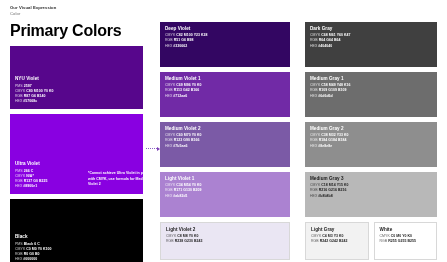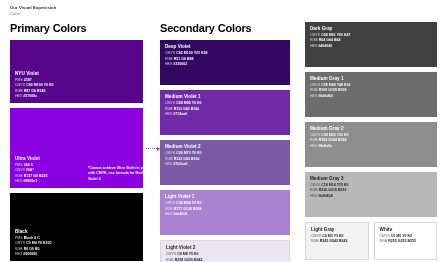--- a/index.html
+++ b/index.html
@@ -46,21 +46,21 @@
     display: flex;
   }
   .column {
     box-sizing: border-box;
   }
   .col-primary   { width: 155px; padding: 0 12px 0 10px; }
   .col-secondary { width: 145px; padding: 0 10px 0 5px; }
   .col-neutrals  { width: 147px; padding: 0 10px 0 5px; }
 
   .column-title {
-    font-size: 11px;
+    font-size: 16px;
     font-weight: bold;
     letter-spacing: -0.015em;
     color: #000000;
     margin: 0 0 6px 0;
     line-height: 1.1;
   }
 
   
   .swatch {
     position: relative;
@@ -202,21 +202,20 @@
             <div class="sw-spec"><span class="lbl">PMS </span><span class="val">Black 6 C</span></div>
             <div class="sw-spec"><span class="lbl">CMYK </span><span class="val">C0 M0 Y0 K100</span></div>
             <div class="sw-spec"><span class="lbl">RGB </span><span class="val">R0 G0 B0</span></div>
             <div class="sw-spec"><span class="lbl">HEX </span><span class="val">#000000</span></div>
           </div>
         </div>
       </div>
   </div>
 
   <div class="column col-secondary">
-    <div class="column-title">Secondary Colors</div>
     <div>
         <div class="swatch top on-dark s-deep" style="background: rgb(51, 6, 98);">
           <div class="swatch-inner">
             <div class="sw-name">Deep Violet</div>
             <div class="sw-spec"><span class="lbl">CMYK </span><span class="val">C82 M100 Y23 K28</span></div>
             <div class="sw-spec"><span class="lbl">RGB </span><span class="val">R51 G6 B98</span></div>
             <div class="sw-spec"><span class="lbl">HEX </span><span class="val">#330662</span></div>
           </div>
         </div>
         <div class="swatch top on-dark s-mv1" style="background: rgb(113, 42, 166);">

